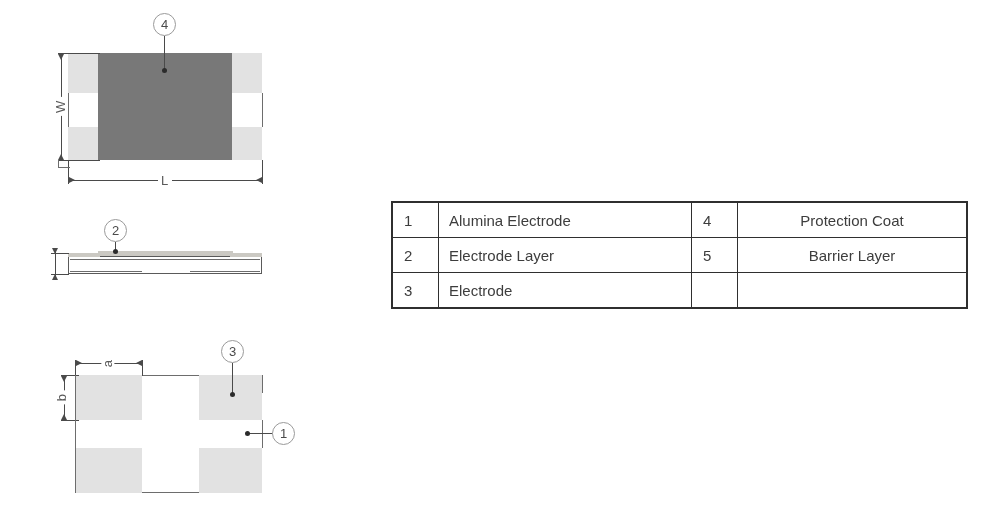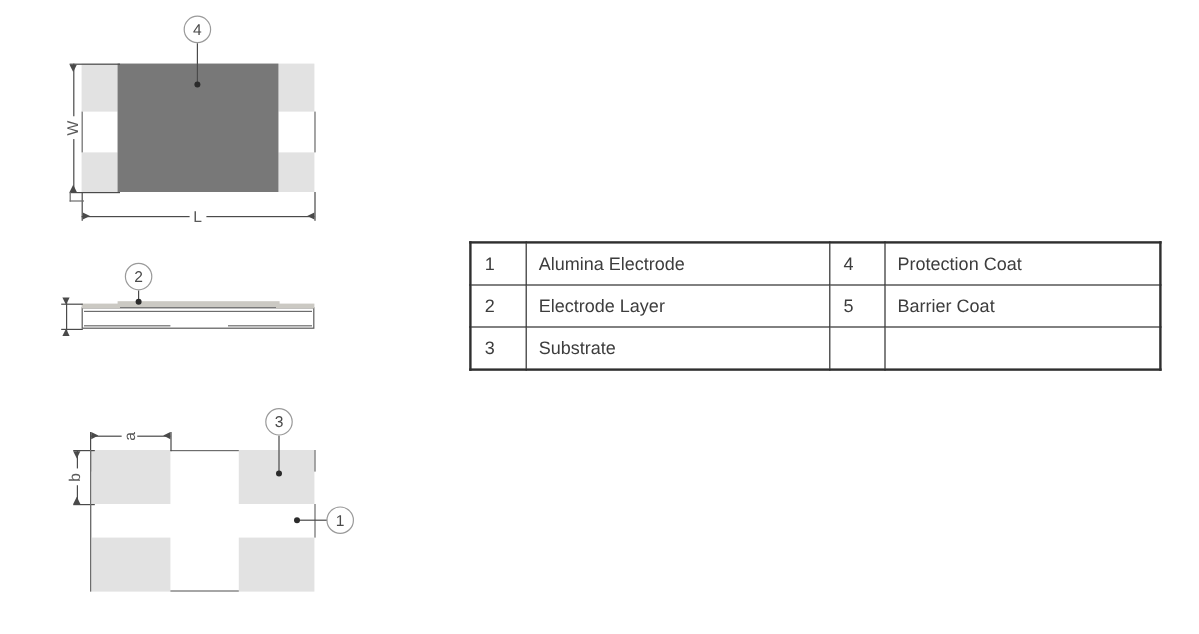--- a/index.html
+++ b/index.html
@@ -106,21 +106,21 @@
     border: 1px solid #2f2f2f;
     height: 34px;
     font-size: 15px;
     color: #3d3d3d;
     padding: 0 10px;
     vertical-align: middle;
     white-space: nowrap;
   }
   .legend td.num { width: 24px; text-align: left; padding-left: 11px; }
   .legend td.desc-a { width: 232px; }
-  .legend td.desc-b { width: auto; }
+  .legend td.desc-b { width: auto; text-align: center; }
 </style>
 </head>
 <body>
 
 <div class="stage">
 
   <div>
 
     <div class="callout" style="left:153px; top:13px;">4</div>
     <div class="leader v" style="left:164px; top:36px; height:34px;"></div>
@@ -225,24 +225,24 @@
       <tr>
         <td class="num">1</td>
         <td class="desc-a">Alumina Electrode</td>
         <td class="num">4</td>
         <td class="desc-b">Protection Coat</td>
       </tr>
       <tr>
         <td class="num">2</td>
         <td class="desc-a">Electrode Layer</td>
         <td class="num">5</td>
-        <td class="desc-b">Barrier Coat</td>
+        <td class="desc-b">Barrier Layer</td>
       </tr>
       <tr>
         <td class="num">3</td>
-        <td class="desc-a">Substrate</td>
+        <td class="desc-a">Electrode</td>
         <td class="num"></td>
         <td class="desc-b"></td>
       </tr>
     </tbody>
   </table>
 
 </div>
 
 </body></html>

